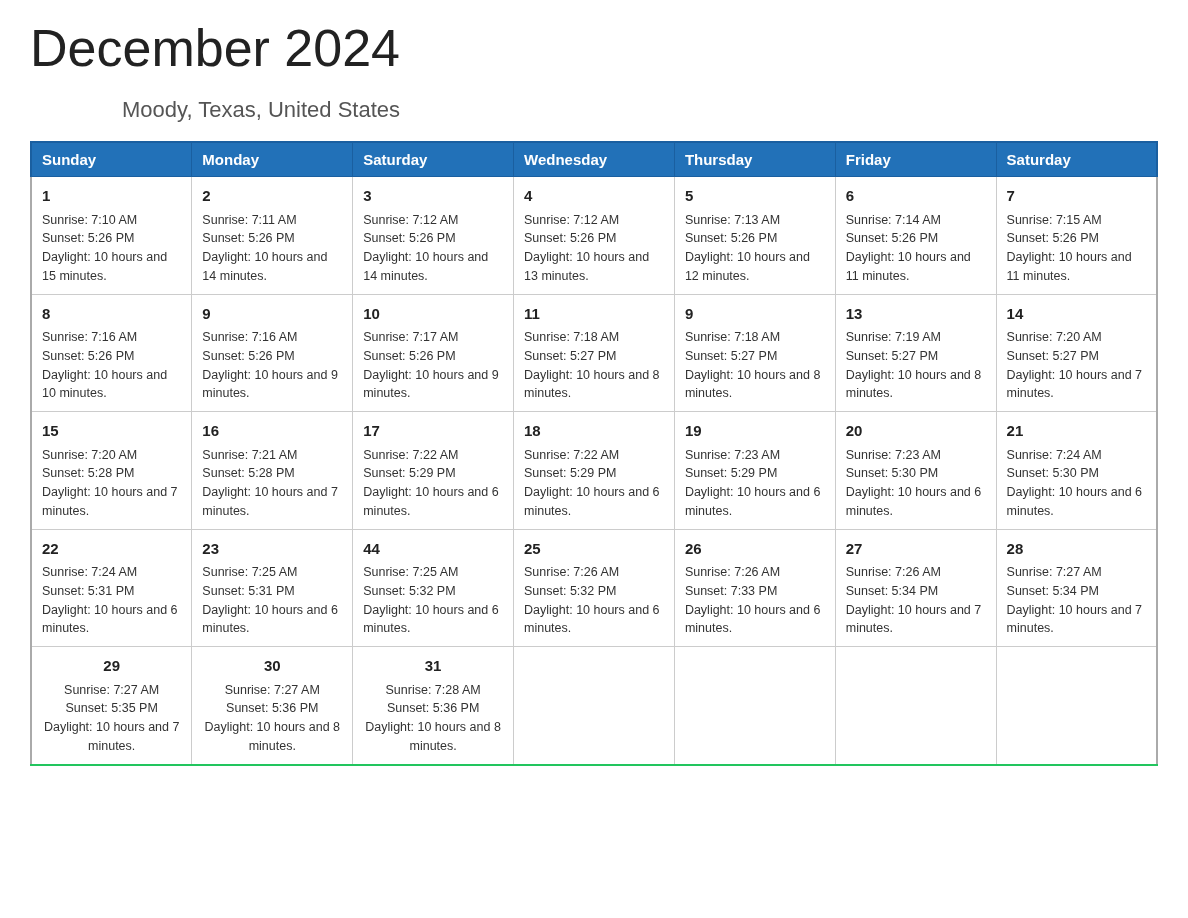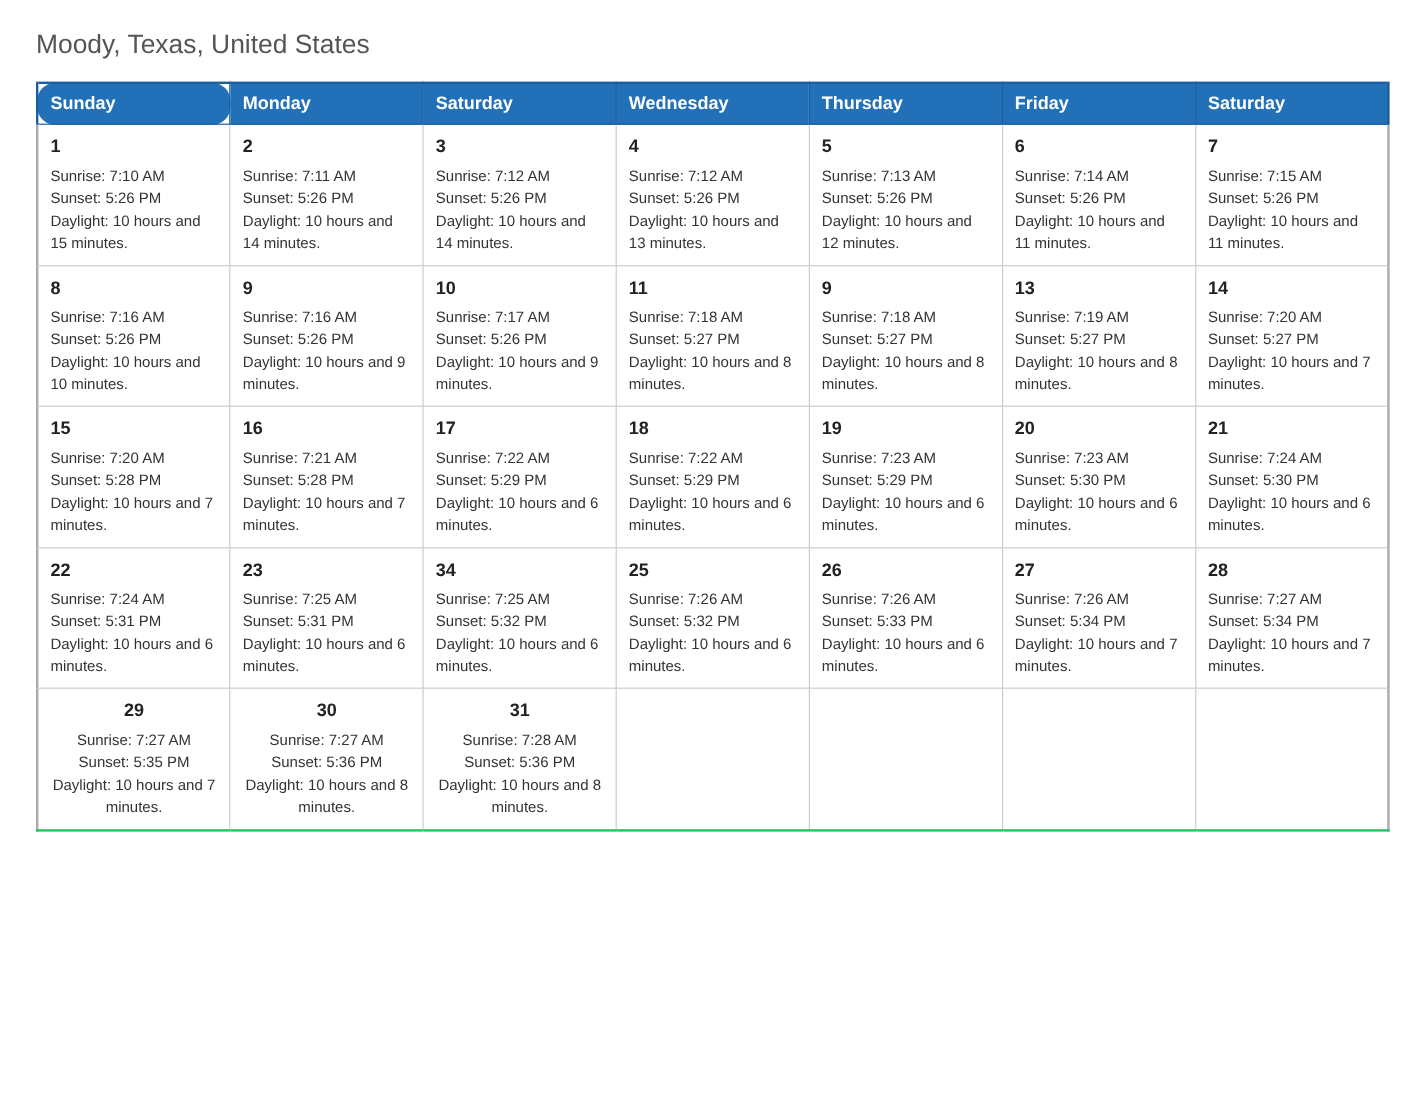--- a/index.html
+++ b/index.html
@@ -22,21 +22,21 @@
     }
     .calendar-title {
       font-size: 52px;
       font-weight: 300;
       color: #222;
       line-height: 1.1;
     }
     .calendar-subtitle {
       font-size: 22px;
       color: #555;
-      margin-top: 4px;
+      margin-top: 20px;
     }
     table {
       width: 100%;
       border-collapse: collapse;
       table-layout: fixed;
     }
     thead tr th {
       background-color: #2271b8;
       color: #fff;
       font-size: 15px;
@@ -87,21 +87,20 @@
     .logo-arrow svg {
       vertical-align: middle;
     }
     .logo-bottom {
       font-size: 24px;
       font-weight: bold;
       color: #1a6cb3;
     }
     thead tr th:first-child {
       border-left: 2px solid #1a5fa0;
-      border-radius: 15px;
     }
     thead tr th:last-child {
       border-right: 2px solid #1a5fa0;
       margin-top: 12px;
     }
     thead tr {
       border-top: 2px solid #1a5fa0;
     }
     tbody tr td:first-child {
       border-left: 2px solid #aaa;
@@ -111,20 +110,21 @@
     }
     table {
       border: 2px solid #2271b8;
     }
   </style>
 </head>
 <body>
 
 <div class="header">
   <div class="title-block">
+    <div class="calendar-title">December 2024</div>
     <div class="calendar-subtitle">Moody, Texas, United States</div>
   </div>
 </div>
 
 <table>
   <thead>
     <tr>
       <th>Sunday</th>
       <th>Monday</th>
       <th>Saturday</th>
@@ -274,35 +274,35 @@
           <div>Sunset: 5:31 PM</div>
           <div>Daylight: 10 hours and 6 minutes.</div>
         </td>
         <td>
           <span class="day-num">23</span>
           <div>Sunrise: 7:25 AM</div>
           <div>Sunset: 5:31 PM</div>
           <div>Daylight: 10 hours and 6 minutes.</div>
         </td>
         <td>
-          <span class="day-num">34</span>
+          <span class="day-num">44</span>
           <div>Sunrise: 7:25 AM</div>
           <div>Sunset: 5:32 PM</div>
           <div>Daylight: 10 hours and 6 minutes.</div>
         </td>
         <td>
           <span class="day-num">25</span>
           <div>Sunrise: 7:26 AM</div>
           <div>Sunset: 5:32 PM</div>
           <div>Daylight: 10 hours and 6 minutes.</div>
         </td>
         <td>
           <span class="day-num">26</span>
           <div>Sunrise: 7:26 AM</div>
-          <div>Sunset: 5:33 PM</div>
+          <div>Sunset: 7:33 PM</div>
           <div>Daylight: 10 hours and 6 minutes.</div>
         </td>
         <td>
           <span class="day-num">27</span>
           <div>Sunrise: 7:26 AM</div>
           <div>Sunset: 5:34 PM</div>
           <div>Daylight: 10 hours and 7 minutes.</div>
         </td>
         <td>
           <span class="day-num">28</span>

